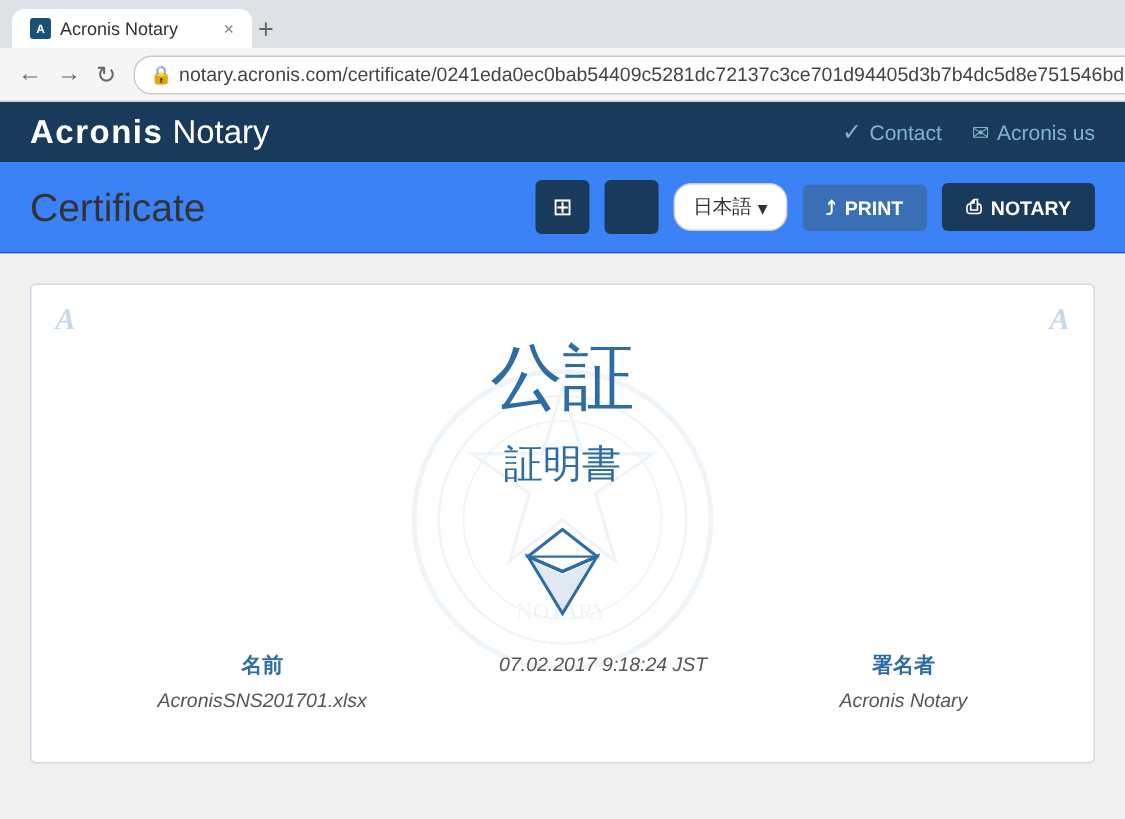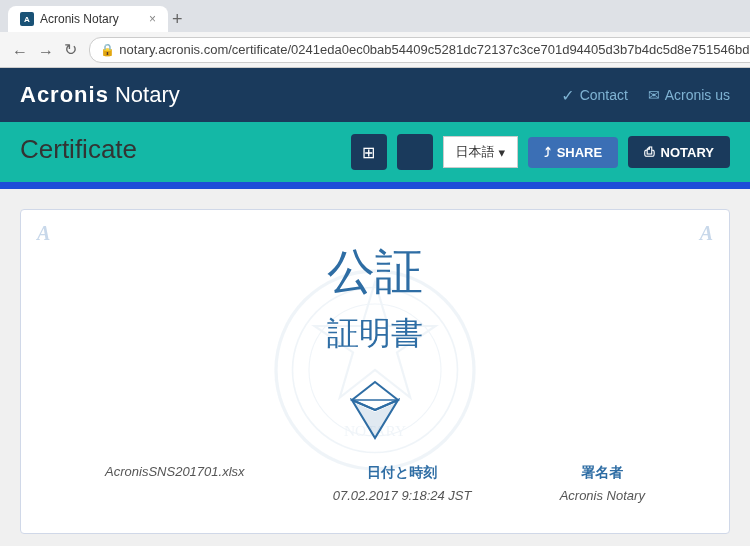--- a/index.html
+++ b/index.html
@@ -17,53 +17,53 @@
 
     .nav-bar { display: flex; align-items: center; background: #f5f5f5; padding: 4px 8px; height: 36px; border-bottom: 1px solid #ccc; }
     .nav-btn { background: none; border: none; font-size: 16px; color: #666; cursor: pointer; padding: 2px 4px; margin-right: 2px; }
     .lock-icon { font-size: 12px; color: #888; margin-right: 4px; }
     .address-bar { flex: 1; display: flex; align-items: center; background: #fff; border: 1px solid #ccc; border-radius: 12px; padding: 2px 10px; margin: 0 6px; height: 26px; }
     .address-text { font-size: 13px; color: #444; flex: 1; }
     .nav-actions { display: flex; align-items: center; gap: 4px; }
     .nav-action-btn { background: none; border: none; font-size: 14px; color: #666; cursor: pointer; }
 
     
-    .app-header { background: #1a3a5c; display: flex; align-items: center; justify-content: space-between; padding: 0 20px; height: 54px; }
+    .app-header { background: #1a3a5c; display: flex; align-items: center; justify-content: space-between; padding: 0 20px; height: 40px; }
     .logo { display: flex; align-items: center; }
     .logo-acronis { color: white; font-size: 22px; font-weight: bold; letter-spacing: 1px; }
     .logo-notary { color: white; font-size: 22px; font-weight: 300; margin-left: 6px; }
     .header-actions { display: flex; align-items: center; gap: 20px; }
     .header-verify { display: flex; align-items: center; gap: 5px; color: #7fb3d3; font-size: 14px; cursor: pointer; }
     .header-contact { display: flex; align-items: center; gap: 5px; color: #7fb3d3; font-size: 14px; cursor: pointer; }
 
     
-    .toolbar { background: #14b8a6; display: flex; padding: 12px 20px; border-bottom: 7px solid #1d4ed8; }
+    .toolbar { background: #3b82f6; display: flex; align-items: center; padding: 12px 20px; border-bottom: 1px solid #1d4ed8; }
     .page-title { font-size: 26px; font-weight: 300; color: #333; flex: 1; }
     .toolbar-actions { display: flex; align-items: center; gap: 10px; }
     .os-btn { background: #1a3a5c; border: none; color: white; width: 36px; height: 36px; border-radius: 4px; cursor: pointer; font-size: 16px; display: flex; align-items: center; justify-content: center; }
-    .lang-btn { background: white; border: 1px solid #ccc; color: #333; padding: 6px 12px; border-radius: 0; cursor: pointer; font-size: 13px; display: flex; align-items: center; gap: 4px; }
+    .lang-btn { background: white; border: 1px solid #ccc; color: #333; padding: 6px 12px; border-radius: 12px; cursor: pointer; font-size: 13px; display: flex; align-items: center; gap: 4px; }
     .share-btn { background: #3b6fb5; border: none; color: white; padding: 8px 16px; border-radius: 4px; cursor: pointer; font-size: 13px; font-weight: bold; display: flex; align-items: center; gap: 6px; }
     .print-btn { background: #1a3a5c; border: none; color: white; padding: 8px 16px; border-radius: 4px; cursor: pointer; font-size: 13px; font-weight: bold; display: flex; align-items: center; gap: 6px; }
 
     
     .cert-area { background: #f0f0f0; padding: 20px; height: calc(546px - 32px - 36px - 56px - 56px); overflow-y: auto; }
     .certificate { background: white; border: 1px solid #d0d8e8; border-radius: 4px; padding: 30px 40px; position: relative; min-height: 320px; }
     
     
     .corner { position: absolute; font-size: 20px; color: #c8d8ea; font-style: italic; font-weight: bold; font-family: Georgia, serif; }
     .corner-tl { top: 12px; left: 16px; }
     .corner-tr { top: 12px; right: 16px; }
 
     
     .watermark { position: absolute; top: 50%; left: 50%; transform: translate(-50%, -50%); opacity: 0.07; pointer-events: none; }
     .watermark svg { width: 220px; height: 220px; }
 
     .cert-content { position: relative; z-index: 1; text-align: center; }
     .cert-title-main { font-size: 48px; color: #2e6da4; font-weight: 400; margin-bottom: 8px; }
-    .cert-title-sub { font-size: 32px; color: #2e6da4; font-weight: 300; margin-bottom: 24px; }
+    .cert-title-sub { font-size: 26px; color: #2e6da4; font-weight: 300; margin-bottom: 24px; }
     .cert-description { font-size: 14px; color: #444; line-height: 1.7; margin-bottom: 28px; max-width: 440px; margin-left: auto; margin-right: auto; }
 
     .ethereum-icon { margin: 0 auto 24px; width: 50px; height: 60px; }
 
     .cert-fields { display: flex; justify-content: space-around; margin-top: 10px; }
     .cert-field { text-align: center; }
     .field-label { font-size: 14px; font-weight: bold; color: #2e6da4; margin-bottom: 6px; }
     .field-value { font-size: 13px; color: #555; font-style: italic; }
 
     
@@ -130,21 +130,21 @@
     </button>
     <button class="os-btn">
       <span style="font-size:18px;"></span>
     </button>
     <button class="lang-btn">
       <span>日本語</span>
       <span>▾</span>
     </button>
     <button class="share-btn">
       <span>⤴</span>
-      <span>SHARE</span>
+      <span>PRINT</span>
     </button>
     <button class="print-btn">
       <span>⎙</span>
       <span>NOTARY</span>
     </button>
   </div>
 </div>
 
 <div class="cert-area">
   <div class="certificate">
@@ -171,24 +171,24 @@
         <svg viewBox="0 0 50 60" xmlns="http://www.w3.org/2000/svg">
           <polygon points="25,2 48,20 25,30 2,20" fill="none" stroke="#2e6da4" stroke-width="2"></polygon>
           <polygon points="25,30 48,20 25,58 2,20" fill="none" stroke="#2e6da4" stroke-width="2"></polygon>
           <polygon points="25,32 45,23 25,58 5,23" fill="rgba(46,109,164,0.15)" stroke="none"></polygon>
           <line x1="2" y1="20" x2="48" y2="20" stroke="#2e6da4" stroke-width="1.5"></line>
         </svg>
       </div>
 
       <div class="cert-fields">
         <div class="cert-field">
+          <div class="field-label">名前</div>
           <div class="field-value">AcronisSNS201701.xlsx</div>
         </div>
         <div class="cert-field">
-          <div class="field-label">日付と時刻</div>
           <div class="field-value">07.02.2017 9:18:24 JST</div>
         </div>
         <div class="cert-field">
           <div class="field-label">署名者</div>
           <div class="field-value">Acronis Notary</div>
         </div>
       </div>
     </div>
   </div>
 </div>

